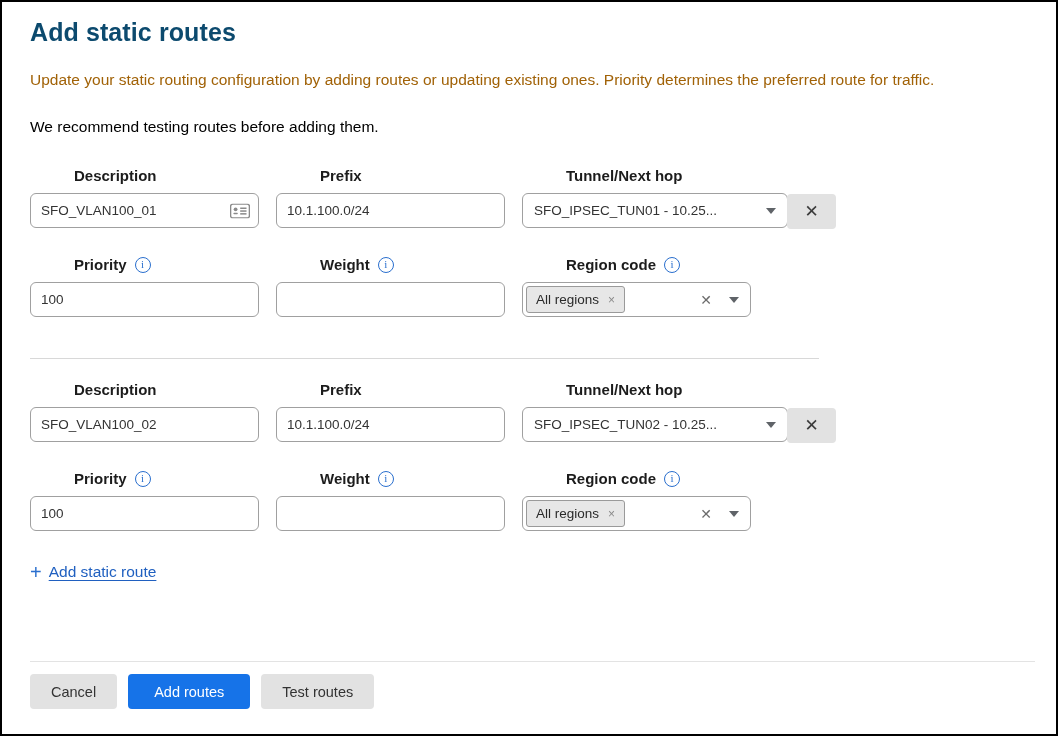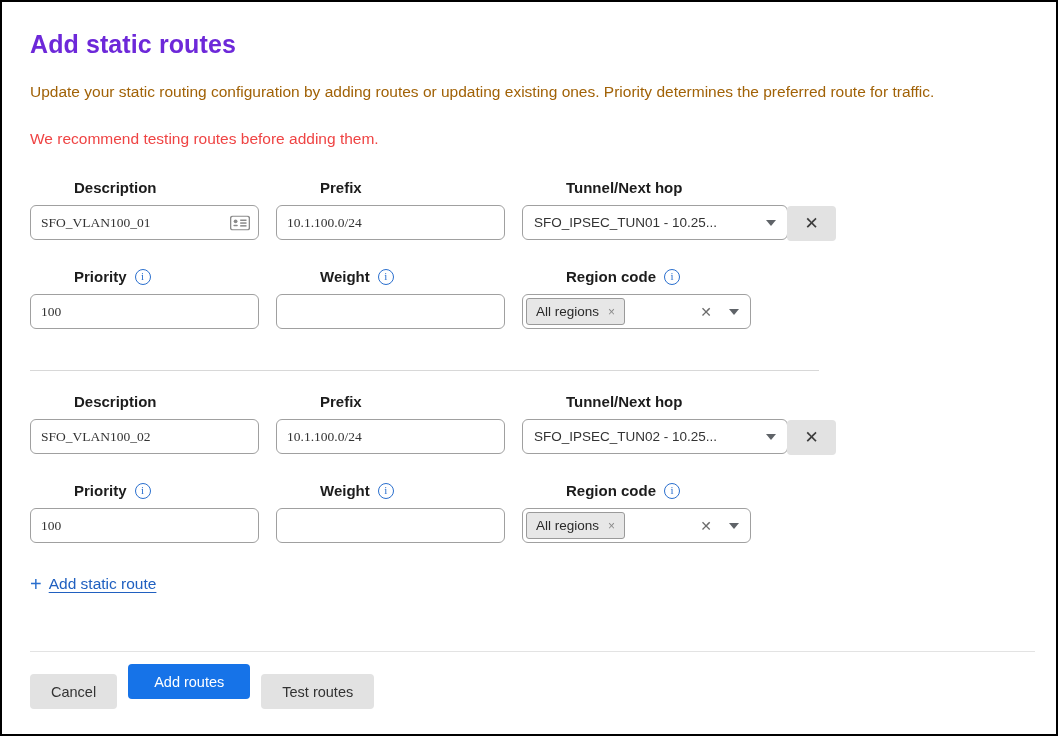--- a/index.html
+++ b/index.html
@@ -11,27 +11,27 @@
     border: 2px solid #000;
     background: #fff;
     position: relative;
     padding: 14px 28px 0 28px;
     overflow: hidden;
   }
 
   .title {
     font-size: 25px;
     font-weight: 700;
-    color: #6d28d9;
+    color: #0c4a6e;
     letter-spacing: 0.1px;
-    margin-top: 14px;
+    margin-top: 2px;
   }
 
   .intro { margin-top: 24px; font-size: 15.5px; color: #a16207; }
-  .note  { margin-top: 29px; font-size: 15.5px; color: #ef4444; }
+  .note  { margin-top: 29px; font-size: 15.5px; color: #000000; }
 
   .field-row { display: flex; gap: 17px; align-items: flex-start; }
   .row-1 { margin-top: 31px; }
   .row-2 { margin-top: 27px; }
 
   .field { width: 229px; }
 
   .field-label {
     display: flex; align-items: center; gap: 8px;
     font-size: 15px; font-weight: 700; color: #1c1c1c;
@@ -51,21 +51,21 @@
     cursor: default;
   }
 
   .input-wrap { position: relative; }
 
   .text-input {
     width: 100%; height: 35px;
     border: 1px solid #a0a0a0; border-radius: 6px;
     padding: 0 10px;
     font-size: 13.5px; color: #333;
-    font-family: Liberation Serif, serif;
+    font-family: Liberation Sans, sans-serif;
     background: #fff;
     outline: none;
   }
   .text-input.has-icon { padding-right: 34px; }
 
   .card-icon {
     position: absolute; right: 9px; top: 50%;
     transform: translateY(-50%);
     display: inline-flex;
   }
@@ -158,21 +158,21 @@
   }
   .footer-buttons { display: flex; gap: 11px; }
   .btn {
     height: 35px;
     border: none; border-radius: 4px;
     font-size: 14.5px;
     font-family: inherit;
     cursor: pointer;
     display: inline-flex; align-items: center; justify-content: center;
   }
-  .btn-gray { background: #e2e2e2; color: #333; padding: 0 21px; margin-top: 10px; }
+  .btn-gray { background: #e2e2e2; color: #333; padding: 0 21px; }
   .btn-blue { background: #1673e8; color: #fff; padding: 0 26px; }
 </style>
 </head>
 <body>
 
 <div class="page">
 
   <div class="title">Add static routes</div>
 
   <div class="intro">Update your static routing configuration by adding routes or updating existing ones. Priority determines the preferred route for traffic.</div>

